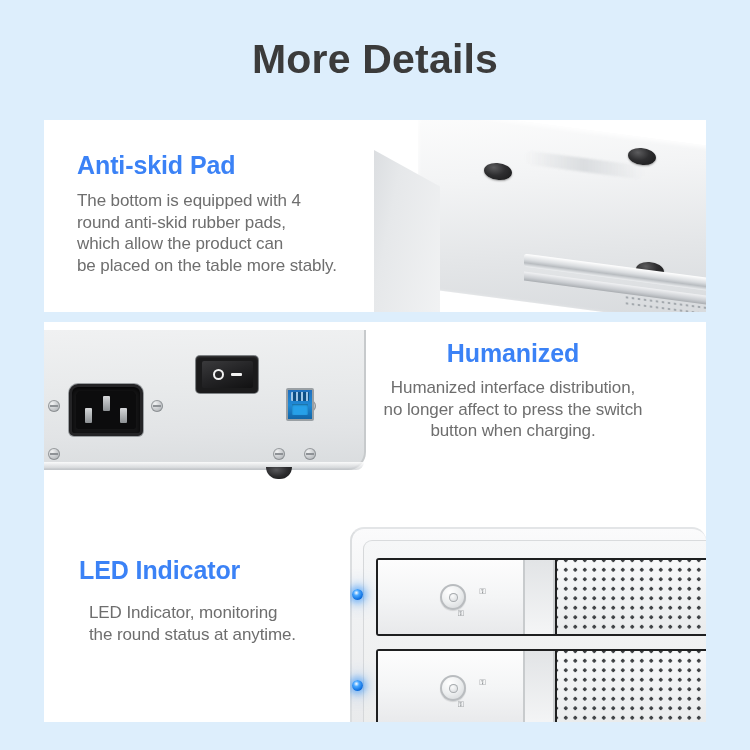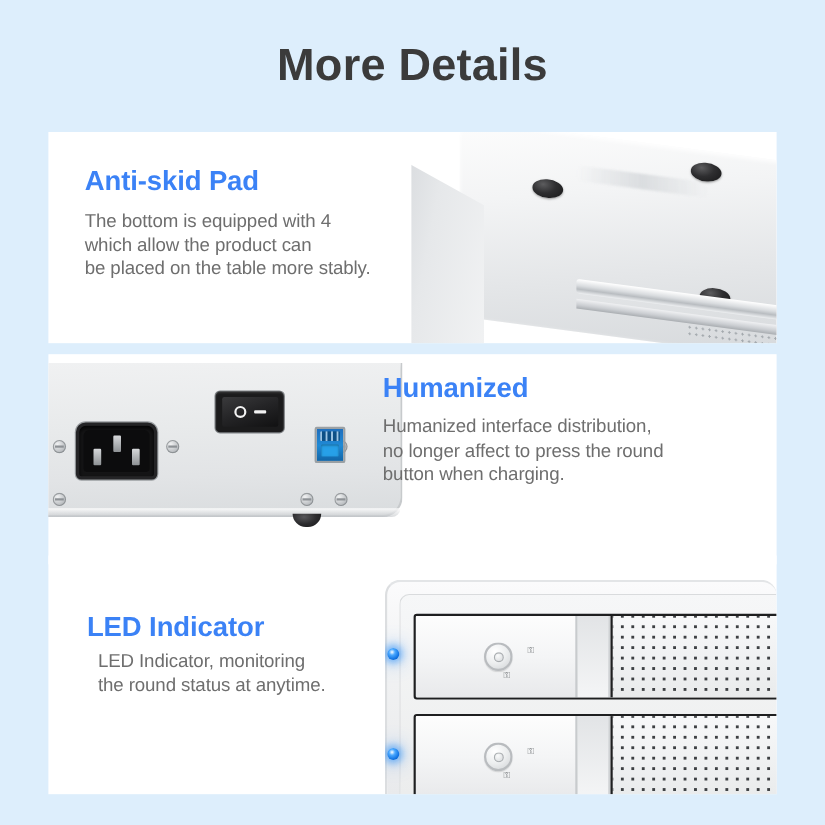--- a/index.html
+++ b/index.html
@@ -59,25 +59,25 @@
     color: #6e6e6e;
     font-size: 17px;
     line-height: 21.5px;
     letter-spacing: -0.1px;
   }
   .panel-body div { white-space: nowrap; }
 
   #text-1 { left: 33px; top: 30px; width: 330px; text-align: left; }
   #text-1 .panel-body { margin-top: 9px; }
 
-  #text-2 { right: 28px; top: 16px; width: 330px; text-align: left; }
+  #text-2 { right: 28px; top: 16px; width: 330px; text-align: center; }
   #text-2 .panel-body { margin-top: 8px; }
 
   #text-3 { left: 35px; top: 50px; width: 300px; text-align: left; }
-  #text-3 .panel-body { margin-top: 4px; padding-left: 10px; }
+  #text-3 .panel-body { margin-top: 16px; padding-left: 10px; }
 
   
   #art-1 {
     position: absolute;
     left: 330px; top: 0; width: 332px; height: 192px;
     overflow: hidden;
   }
   .encl-body {
     position: absolute;
     left: 44px; top: 10px;
@@ -356,20 +356,21 @@
 <div class="page">
 
   <div class="page-title">More Details</div>
 
   <div class="panel" id="panel-1">
 
     <div class="text-block" id="text-1">
       <div class="panel-heading">Anti-skid Pad</div>
       <div class="panel-body">
         <div>The bottom is equipped with 4</div>
+        <div>round anti-skid rubber pads,</div>
         <div>which allow the product can</div>
         <div>be placed on the table more stably.</div>
       </div>
     </div>
 
     <div id="art-1">
       <div class="encl-body"></div>
       <div class="encl-side"></div>
       <div class="encl-logo"></div>
       <div class="skid-pad" id="pad-a"></div>
@@ -416,21 +417,21 @@
       </div>
       <div class="rear-foot"></div>
     </div>
 
     <div class="text-block" id="text-2">
       <div class="panel-heading">
         <div>Humanized</div>
       </div>
       <div class="panel-body">
         <div>Humanized interface distribution,</div>
-        <div>no longer affect to press the round</div>
+        <div>no longer affect to press the switch</div>
         <div>button when charging.</div>
       </div>
     </div>
   </div>
 
   <div class="panel" id="panel-3">
 
     <div class="text-block" id="text-3">
       <div class="panel-heading">LED Indicator</div>
       <div class="panel-body">

